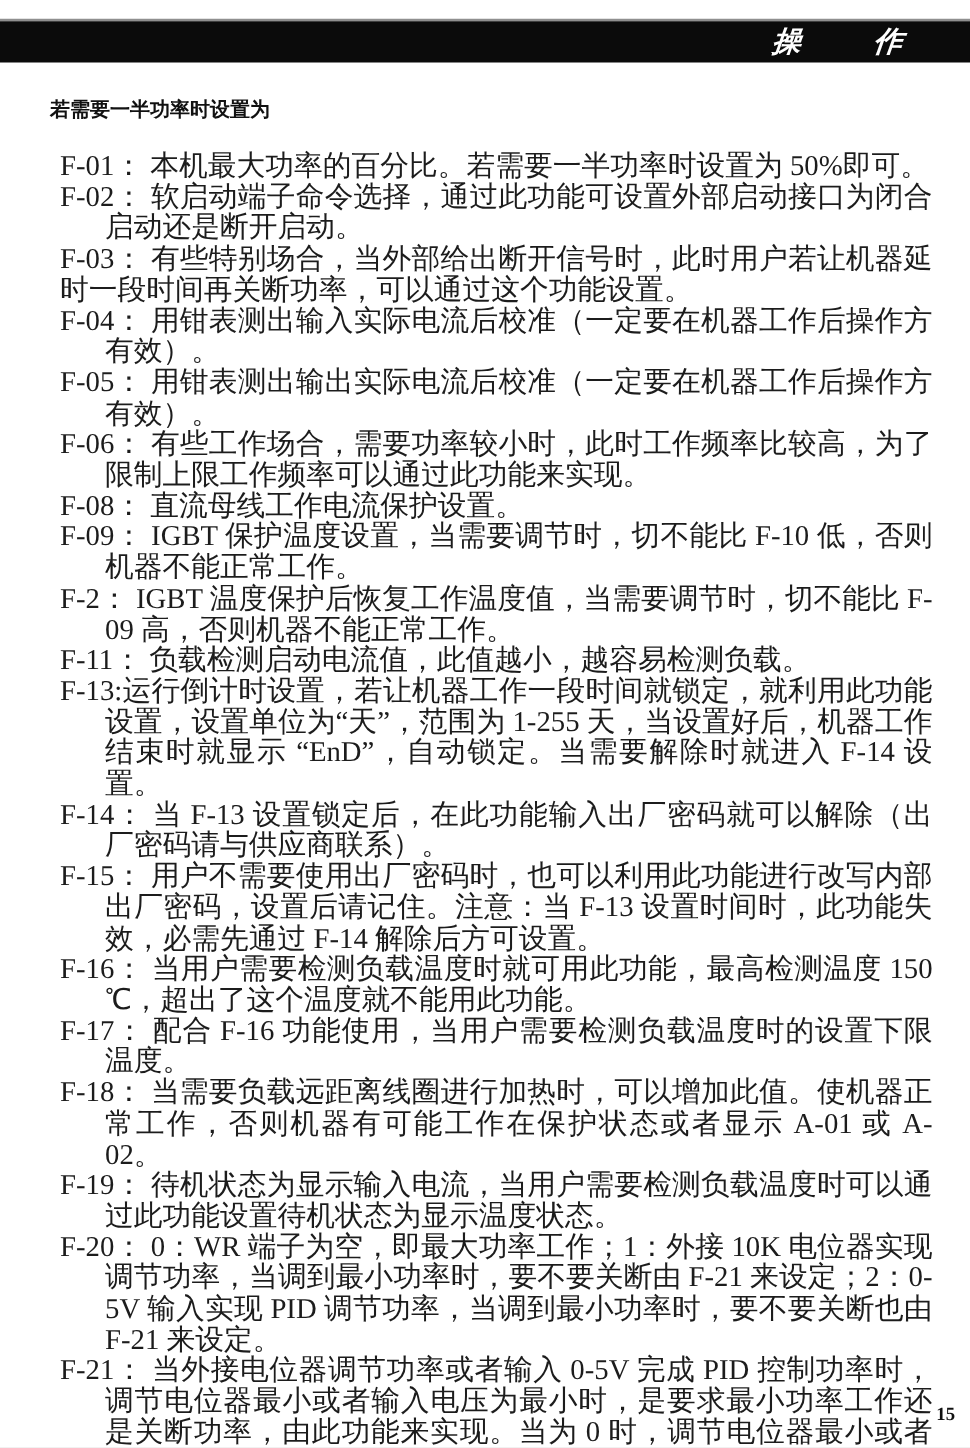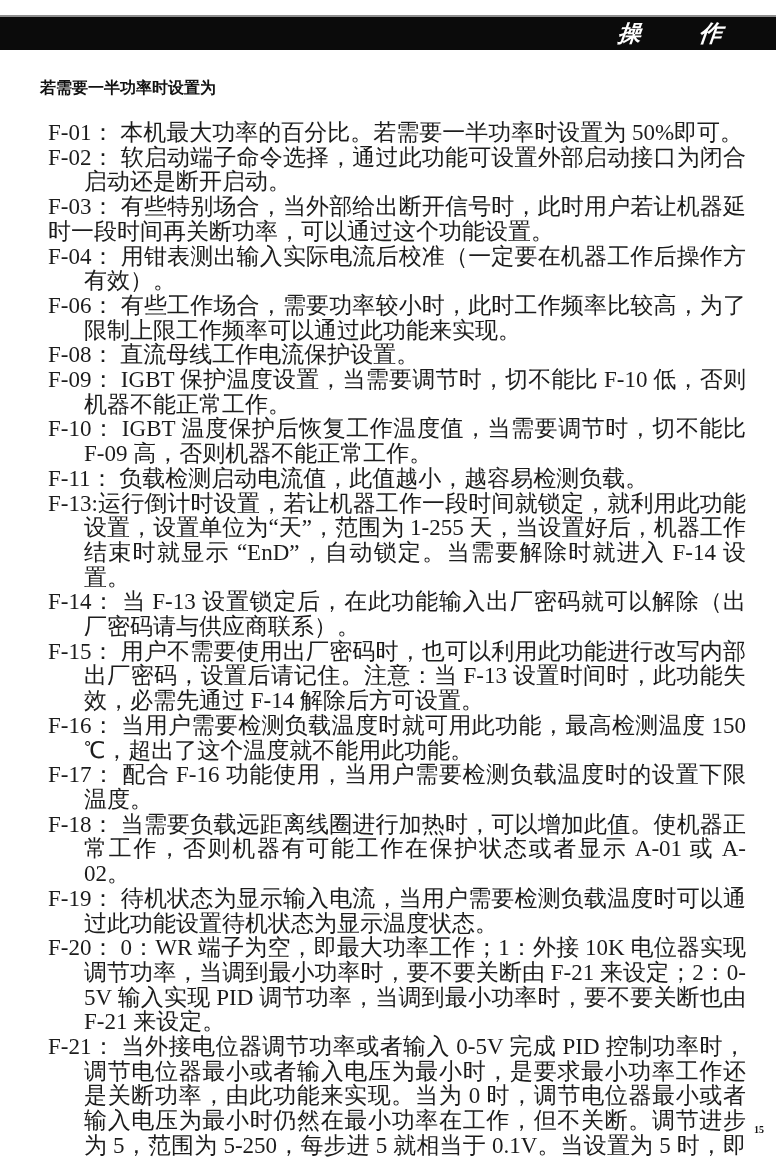--- a/index.html
+++ b/index.html
@@ -55,21 +55,21 @@
   }
   .item.flush {
     padding-left: 0;
     text-indent: 0;
   }
   .lbl { white-space: nowrap; }
   .page-number {
     position: absolute;
     right: 12px;
     top: 1124px;
-    font-size: 10px;
+    font-size: 15px;
     font-weight: bold;
     color: #111111;
   }
 </style>
 </head>
 <body>
 
 <div class="page">
 
   <div class="top-space"></div>
@@ -79,24 +79,25 @@
     <span class="hchar">作</span>
   </div>
 
   <h1 class="doc-title">若需要一半功率时设置为</h1>
 
   <div class="body-text">
     <p class="item"><span class="lbl">F-01：</span> <span>本机最大功率的百分比。若需要一半功率时设置为 50%即可。</span></p>
     <p class="item"><span class="lbl">F-02：</span> <span>软启动端子命令选择，通过此功能可设置外部启动接口为闭合启动还是断开启动。</span></p>
     <p class="item flush"><span class="lbl">F-03：</span> <span>有些特别场合，当外部给出断开信号时，此时用户若让机器延时一段时间再关断功率，可以通过这个功能设置。</span></p>
     <p class="item"><span class="lbl">F-04：</span> <span>用钳表测出输入实际电流后校准（一定要在机器工作后操作方有效）。</span></p>
+    <p class="item"><span class="lbl">F-05：</span> <span>用钳表测出输出实际电流后校准（一定要在机器工作后操作方有效）。</span></p>
     <p class="item"><span class="lbl">F-06：</span> <span>有些工作场合，需要功率较小时，此时工作频率比较高，为了限制上限工作频率可以通过此功能来实现。</span></p>
     <p class="item"><span class="lbl">F-08：</span> <span>直流母线工作电流保护设置。</span></p>
     <p class="item"><span class="lbl">F-09：</span> <span>IGBT 保护温度设置，当需要调节时，切不能比 F-10 低，否则机器不能正常工作。</span></p>
-    <p class="item"><span class="lbl">F-10：</span> <span>IGBT 温度保护后恢复工作温度值，当需要调节时，切不能比 F-09 高，否则机器不能正常工作。</span></p>
+    <p class="item"><span class="lbl">F-2：</span> <span>IGBT 温度保护后恢复工作温度值，当需要调节时，切不能比 F-09 高，否则机器不能正常工作。</span></p>
     <p class="item"><span class="lbl">F-11：</span> <span>负载检测启动电流值，此值越小，越容易检测负载。</span></p>
     <p class="item"><span class="lbl">F-13:</span><span>运行倒计时设置，若让机器工作一段时间就锁定，就利用此功能设置，设置单位为“天”，范围为 1-255 天，当设置好后，机器工作结束时就显示 “EnD”，自动锁定。当需要解除时就进入 F-14 设置。</span></p>
     <p class="item"><span class="lbl">F-14：</span> <span>当 F-13 设置锁定后，在此功能输入出厂密码就可以解除（出厂密码请与供应商联系）。</span></p>
     <p class="item"><span class="lbl">F-15：</span> <span>用户不需要使用出厂密码时，也可以利用此功能进行改写内部出厂密码，设置后请记住。注意：当 F-13 设置时间时，此功能失效，必需先通过 F-14 解除后方可设置。</span></p>
     <p class="item"><span class="lbl">F-16：</span> <span>当用户需要检测负载温度时就可用此功能，最高检测温度 150 ℃，超出了这个温度就不能用此功能。</span></p>
     <p class="item"><span class="lbl">F-17：</span> <span>配合 F-16 功能使用，当用户需要检测负载温度时的设置下限温度。</span></p>
     <p class="item"><span class="lbl">F-18：</span> <span>当需要负载远距离线圈进行加热时，可以增加此值。使机器正常工作，否则机器有可能工作在保护状态或者显示 A-01 或 A-02。</span></p>
     <p class="item"><span class="lbl">F-19：</span> <span>待机状态为显示输入电流，当用户需要检测负载温度时可以通过此功能设置待机状态为显示温度状态。</span></p>
     <p class="item"><span class="lbl">F-20：</span> <span>0：WR 端子为空，即最大功率工作；1：外接 10K 电位器实现调节功率，当调到最小功率时，要不要关断由 F-21 来设定；2：0-5V 输入实现 PID 调节功率，当调到最小功率时，要不要关断也由 F-21 来设定。</span></p>
     <p class="item"><span class="lbl">F-21：</span> <span>当外接电位器调节功率或者输入 0-5V 完成 PID 控制功率时，调节电位器最小或者输入电压为最小时，是要求最小功率工作还是关断功率，由此功能来实现。当为 0 时，调节电位器最小或者输入电压为最小时仍然在最小功率在工作，但不关断。调节进步为 5，范围为 5-250，每步进 5 就相当于 0.1V。当设置为 5 时，即小于 0.1V 时就关断输出功率；当设置为 10 时，即小于 0.2V 时关断输出功率，当设置为 20 时，即小于 0.4V 时关断输出功率，如此类推。</span></p>

